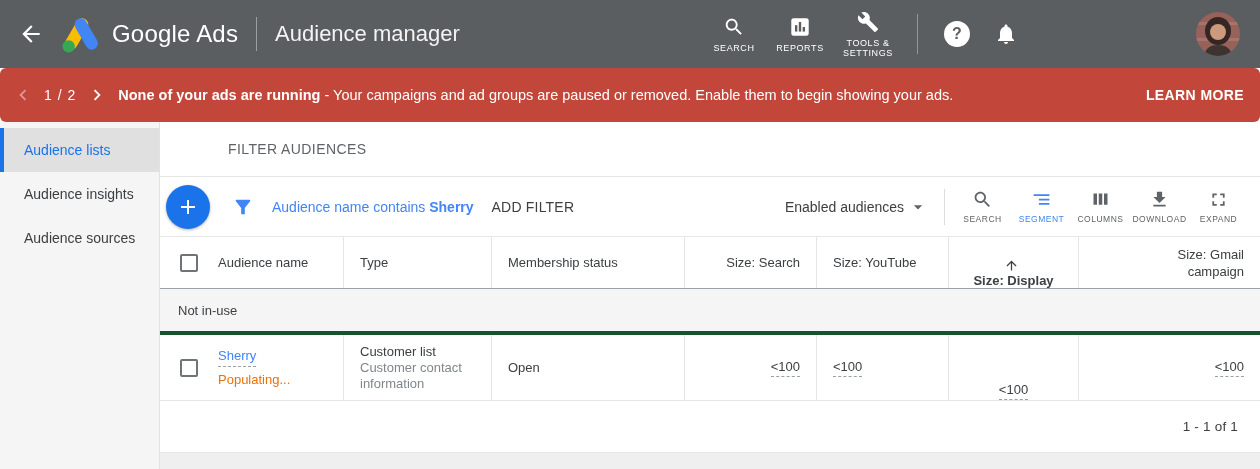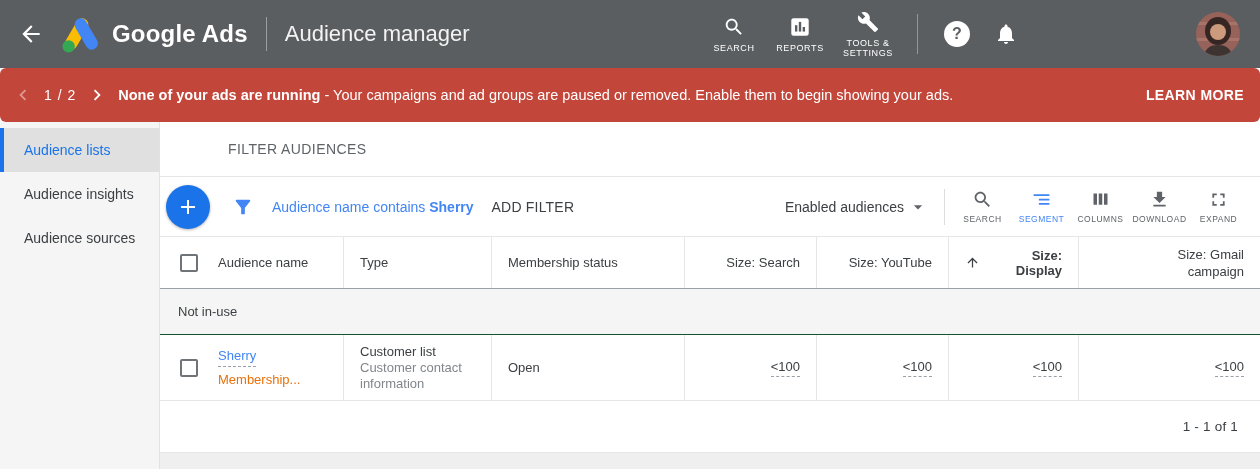--- a/index.html
+++ b/index.html
@@ -5,21 +5,21 @@
   * { margin:0; padding:0; box-sizing:border-box; }
   html,body { width:1260px; height:469px; overflow:hidden; background:#fff;
               font-family:"Liberation Sans", sans-serif; }
   .app { width:1260px; height:469px; display:flex; flex-direction:column; }
 
   
   .topbar { height:68px; background:#5b5e61; color:#fff; display:flex; align-items:center;
             padding:0 20px 0 18px; flex:0 0 auto; }
   .back-btn { width:26px; height:26px; margin-right:16px; cursor:pointer; display:flex; align-items:center; }
   .logo { width:42px; height:38px; margin-right:10px; }
-  .product { font-size:24px; font-weight:700; letter-spacing:.2px; white-space:nowrap; }
+  .product { font-size:24px; font-weight:400; letter-spacing:.2px; white-space:nowrap; }
   .topbar-divider { width:1px; height:34px; background:rgba(255,255,255,.4); margin:0 18px; }
   .page-title { font-size:22px; font-weight:400; color:#f3f3f3; white-space:nowrap; }
   .topnav { margin-left:auto; display:flex; align-items:center; }
   .topnav-item { width:66px; display:flex; flex-direction:column; align-items:center; cursor:pointer; }
   .topnav-item svg { width:22px; height:22px; fill:#fff; }
   .topnav-label { font-size:9px; letter-spacing:.6px; margin-top:5px; text-align:center; line-height:10px; font-weight:500; }
   .reports-glyph { width:22px; height:22px; }
   .topnav-sep { width:1px; height:40px; background:rgba(255,255,255,.35); margin:0 14px; }
   .help-btn { width:26px; height:26px; border-radius:50%; background:#fff; color:#5b5e61;
               display:flex; align-items:center; justify-content:center; font-weight:700; font-size:16px;
@@ -76,31 +76,31 @@
   .tool-btn.active .tool-label { color:#4285f4; }
 
   
   .thead { height:52px; display:flex; border-bottom:1px solid #9aa0a6; font-size:13px; color:#3c4043; flex:0 0 auto; }
   .cell { display:flex; align-items:center; border-right:1px solid #e6e6e6; padding:0 16px; min-width:0; }
   .cell:last-child { border-right:none; }
   .c1 { width:184px; padding-left:20px; }
   .c2 { width:148px; }
   .c3 { width:193px; }
   .c4 { width:132px; justify-content:flex-end; text-align:right; }
-  .c5 { width:132px; justify-content:flex-end; text-align:right; }
-  .c6 { width:130px; justify-content:flex-end; text-align:right; }
+  .c5 { width:132px; justify-content:flex-start; text-align:right; }
+  .c6 { width:130px; justify-content:flex-end; text-align:right;flex-direction:column; }
   .c7 { flex:1; justify-content:flex-end; text-align:right; }
   .sorted-label { font-weight:700; }
   .sort-arrow { width:15px; height:15px; fill:#3c4043; margin-right:5px; flex:0 0 auto; }
   .gmail-label { display:inline-block; width:82px; line-height:17px; }
   .checkbox { width:18px; height:18px; border:2px solid #6f7478; border-radius:2px; background:#fff;
               flex:0 0 auto; cursor:pointer; }
   .thead .checkbox { margin-right:20px; }
 
-  .group-row { height:46px; background:#f5f5f5; border-bottom:1px solid #14532d; display:flex;
+  .group-row { height:46px; background:#f5f5f5; border-bottom:4px solid #14532d; display:flex;
                align-items:center; padding-left:18px; font-size:13px; color:#3c4043; flex:0 0 auto; }
 
   .drow { height:66px; display:flex; border-bottom:1px solid #e6e6e6; font-size:13px; color:#3c4043; flex:0 0 auto; }
   .drow .checkbox { margin-right:20px; }
   .name-block { display:flex; flex-direction:column; line-height:16px; }
   .row-link { color:#4285f4; cursor:pointer; }
   .dashed { border-bottom:1px dashed #9aa0a6; padding-bottom:2px; display:inline-block; }
   .populating { color:#e8710a; margin-top:5px; }
   .type-block { line-height:16px; }
   .type-sub { color:#80868b; }
@@ -296,21 +296,21 @@
 
       <div class="group-row">
         <span>Not in-use</span>
       </div>
 
       <div class="drow">
         <div class="cell c1">
           <span class="checkbox"></span>
           <span class="name-block">
             <span><span class="row-link dashed">Sherry</span></span>
-            <span class="populating">Membership...</span>
+            <span class="populating">Populating...</span>
           </span>
         </div>
         <div class="cell c2">
           <span class="type-block">
             <span>Customer list</span><br>
             <span class="type-sub">Customer contact information</span>
           </span>
         </div>
         <div class="cell c3">
           <span>Open</span>

